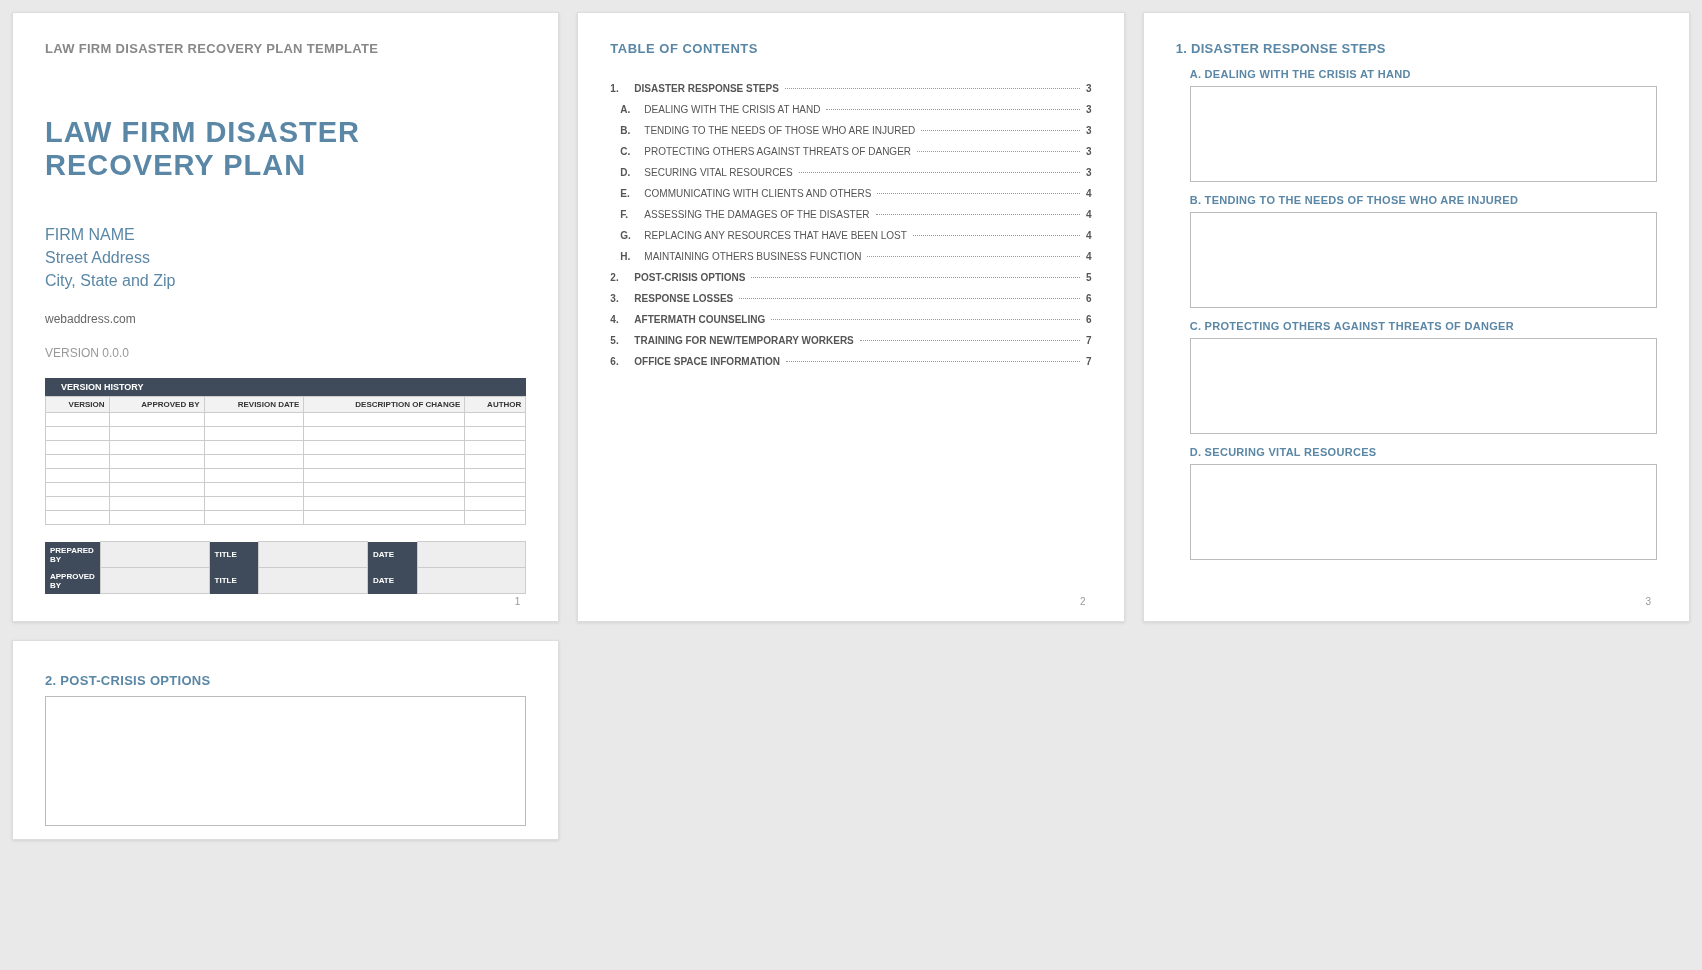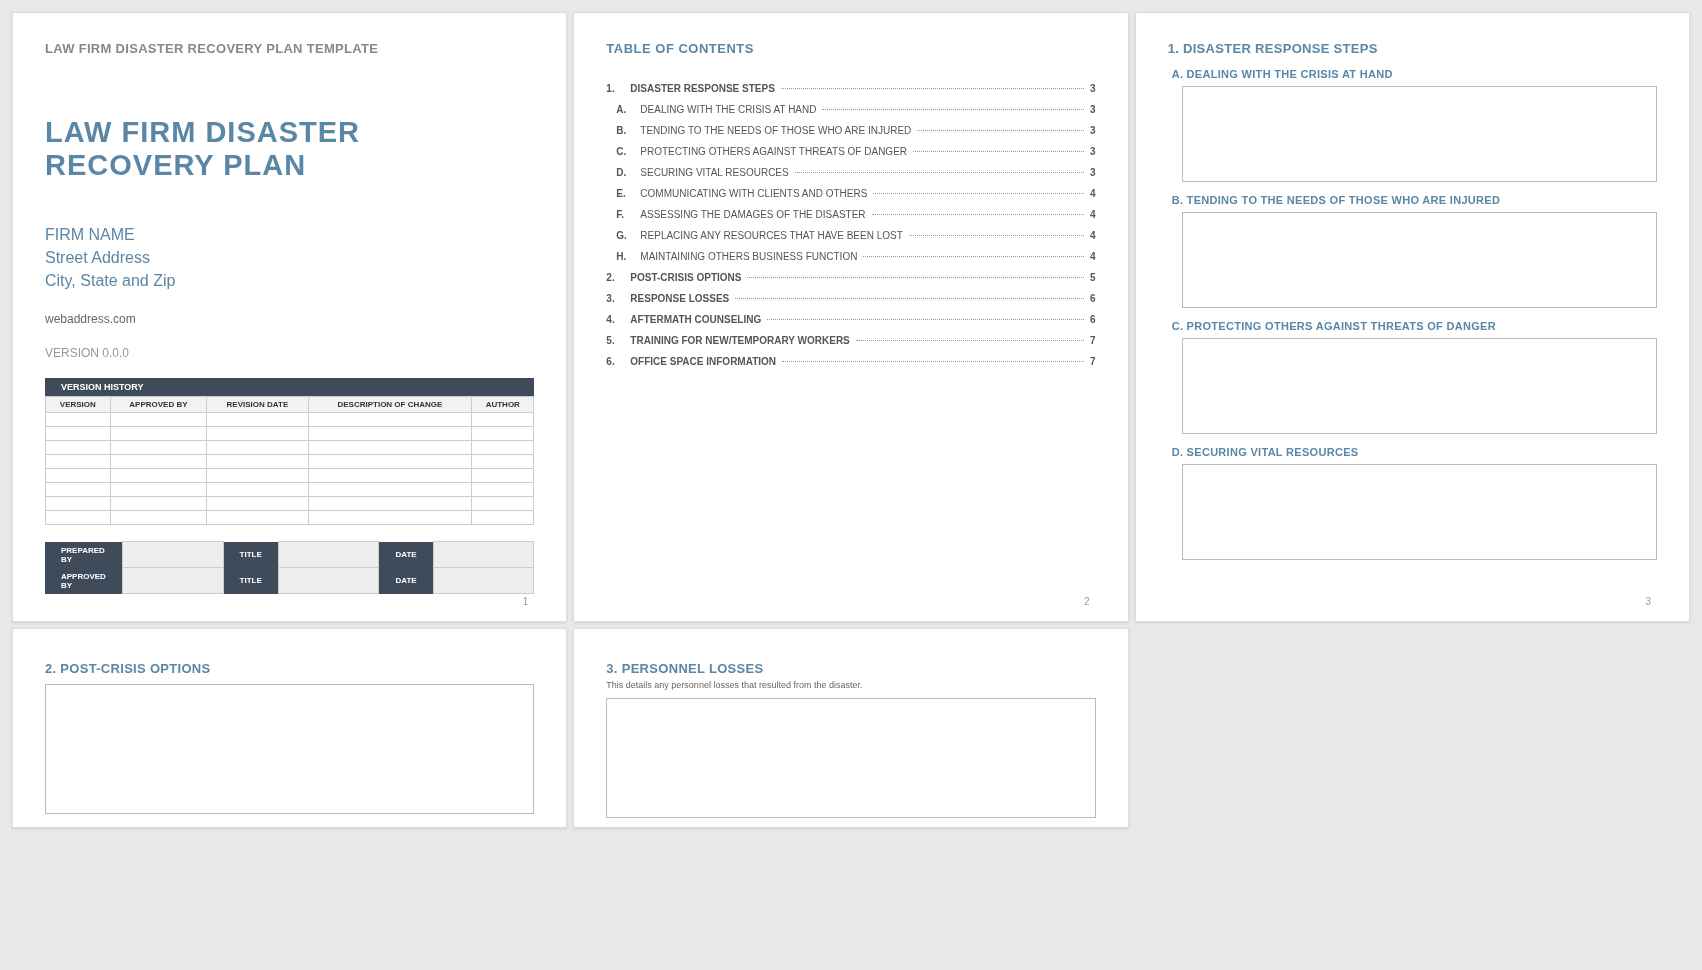--- a/index.html
+++ b/index.html
@@ -1,42 +1,42 @@
 <!DOCTYPE html>
 <html><head>
 <meta charset="utf-8">
 <style>
 *{box-sizing:border-box;margin:0;padding:0}
 body{background:#e9e9e9;font-family:Arial,Helvetica,sans-serif;color:#333;padding:12px}
-.pages{display:grid;grid-template-columns:repeat(3,1fr);gap:6px}
+.pages{display:grid;grid-template-columns:repeat(3,1fr);gap:18px}
 .page{background:#fff;border:1px solid #ddd;box-shadow:0 1px 3px rgba(0,0,0,.1);padding:28px 32px;height:610px;position:relative;overflow:hidden}
 .short{height:200px}
 .pnum{position:absolute;bottom:14px;right:38px;color:#999;font-size:10px}
 .template-title{color:#888;font-weight:700;letter-spacing:.3px;font-size:13px;margin-bottom:60px}
 .main-title{color:#5a87a6;font-size:29px;font-weight:700;line-height:1.15;letter-spacing:1px;margin-bottom:40px}
 .firm-info{color:#5a87a6;font-size:16px;line-height:1.45}
 .web{color:#666;font-size:12px;margin-top:20px}
 .ver{color:#999;font-size:12px;margin-top:20px}
 .date{color:#5a87a6;font-size:12px;margin-top:22px}
 .vh-header{background:#3f4b5b;color:#fff;font-size:9px;font-weight:700;padding:4px 16px;margin-top:18px}
 .vh-table{width:100%;border-collapse:collapse;font-size:8px}
-.vh-table th{background:#f2f2f2;padding:3px 4px;text-align:center;font-weight:700;border:1px solid #ccc}
+.vh-table th{background:#f2f2f2;padding:3px 4px;text-align:right;font-weight:700;border:1px solid #ccc}
 .vh-table td{border:1px solid #ccc;height:14px}
 .sig{width:100%;border-collapse:collapse;margin-top:16px;font-size:8px}
-.sig .lbl{background:#3f4b5b;color:#fff;padding:4px 16px;font-weight:700;width:50px}
+.sig .lbl{background:#3f4b5b;color:#fff;padding:4px 5px;font-weight:700;width:50px}
 .sig .fld{background:#eee;border:1px solid #ccc;width:110px}
 .toc-title{color:#5a87a6;font-size:13px;font-weight:700;letter-spacing:.5px;margin-bottom:27px}
 .toc-row{display:flex;align-items:baseline;font-size:10px;color:#555;margin-bottom:10px;gap:6px}
 .toc-row .num{width:18px;font-weight:700}
 .toc-row .txt{white-space:nowrap}
 .toc-row.bold .num,.toc-row.bold .txt,.toc-row.bold .pg{font-weight:700}
 .toc-row .dots{flex:1;border-bottom:1px dotted #999;position:relative;top:-3px}
 .toc-row .pg{font-weight:700;color:#555}
 .sect-title{color:#5a87a6;font-size:13px;font-weight:700;letter-spacing:.3px}
-.sub-title{color:#5a87a6;font-size:11px;font-weight:700;letter-spacing:.3px;margin-top:12px;margin-left:4px}
+.sub-title{color:#5a87a6;font-size:11px;font-weight:700;letter-spacing:.3px;margin-top:12px;margin-left:14px}
 .fillbox{border:1px solid #bbb;margin-top:6px;margin-left:14px;height:96px}
 .sub-desc{font-size:9px;color:#666;margin-top:4px}
 .tallbox{border:1px solid #bbb;margin-top:8px;height:110px}
 .sub-container{margin-left:14px}
 </style>
 </head>
 <body>
 
 <div class="pages">
 
@@ -246,19 +246,14 @@
     <div class="fillbox"></div>
     <div class="pnum">3</div>
   </div>
 
 
   <div class="page short">
     <div class="sect-title" style="margin-top:4px">2.  POST-CRISIS OPTIONS</div>
     <div class="tallbox" style="height:130px"></div>
   </div>
 
-  <div class="page short">
-    <div class="sect-title" style="margin-top:4px">3.  PERSONNEL LOSSES</div>
-    <div class="sub-desc">This details any personnel losses that resulted from the disaster.</div>
-    <div class="tallbox" style="height:120px"></div>
-  </div>
 
 </div>
 
 </body></html>

